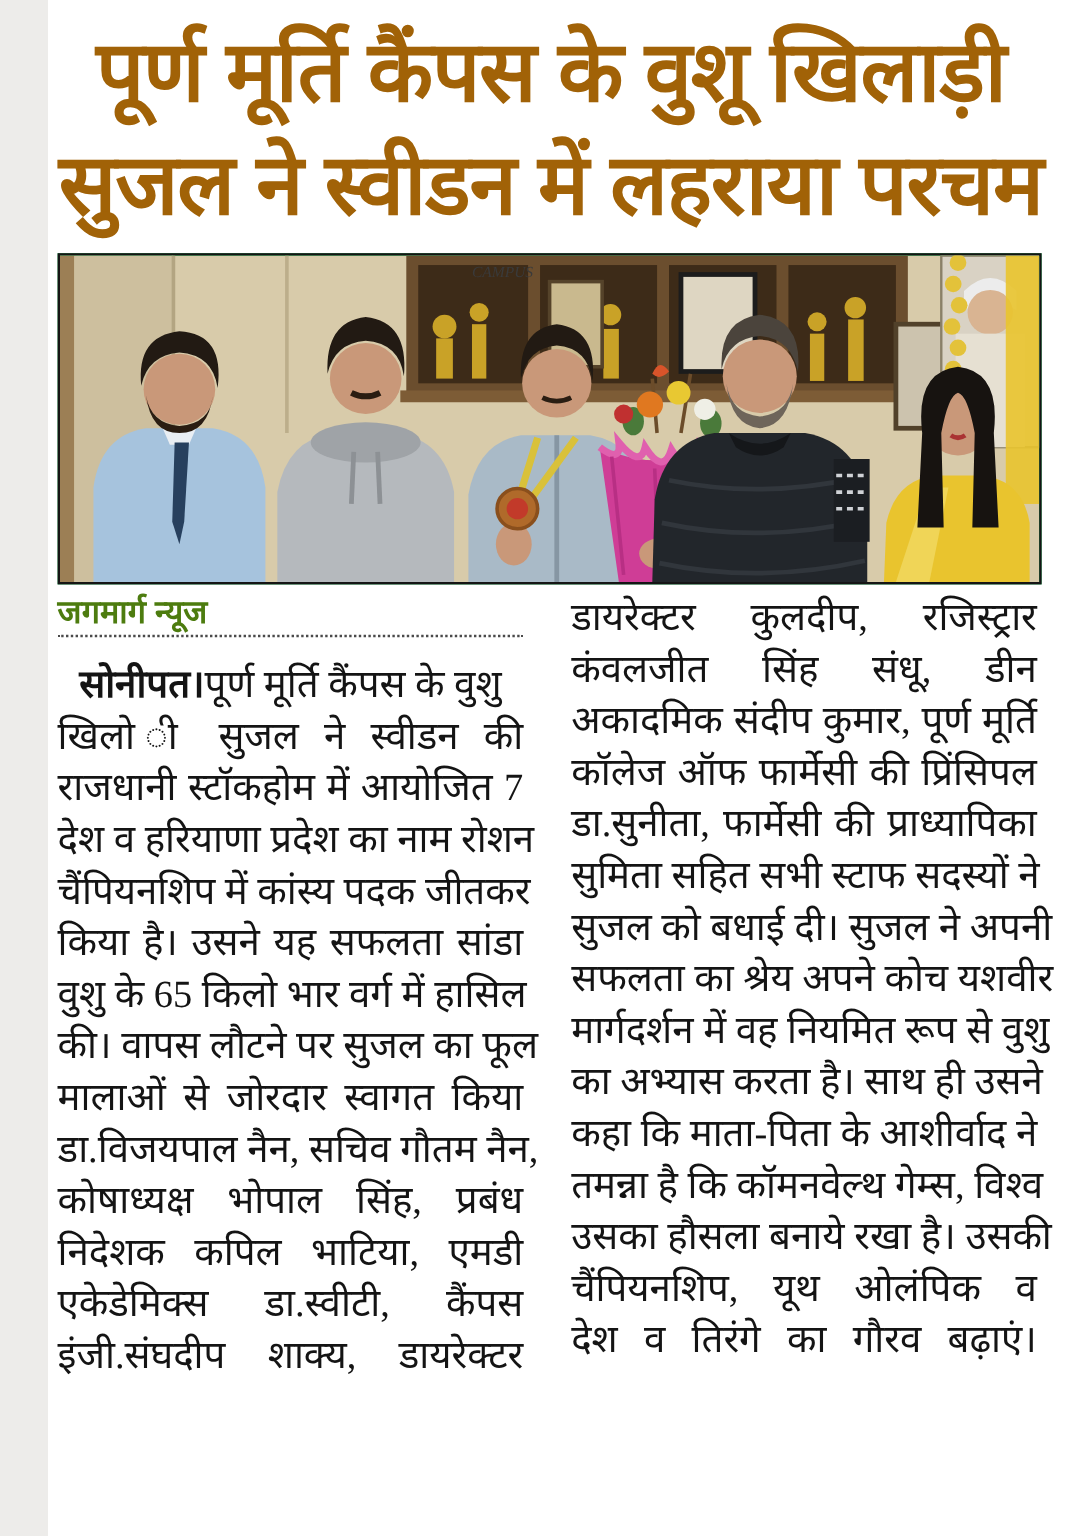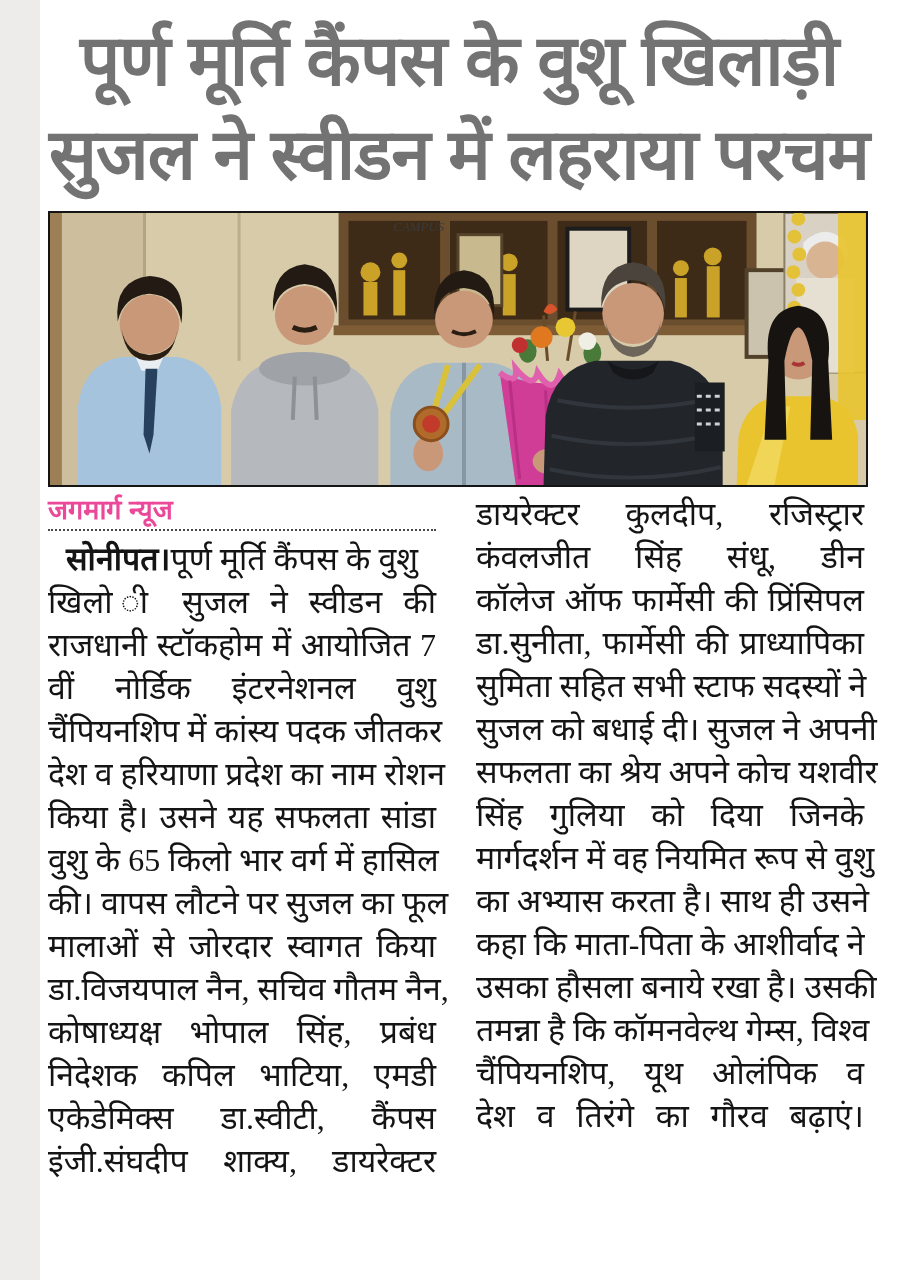--- a/index.html
+++ b/index.html
@@ -19,21 +19,21 @@
     position:absolute;left:48px;top:0;width:822px;height:1280px;
   }
   
   .headline{
     margin:14px 0 10px 0;
     text-align:center;
     font-weight:800;
     font-size:71px;
     line-height:1.32;
     letter-spacing:-1px;
-    color:#737373;
+    color:#a16207;
     font-family:"Liberation Sans", sans-serif;
   }
   .headline .hl-line{display:block;white-space:nowrap;}
   
   figure.photo{
     margin:8px 0 0 0;
     width:816px;height:272px;
     border:2px solid #151515;
     background:#22c55e;
   }
@@ -45,22 +45,22 @@
     margin-top:6px;
   }
   .col{width:388px;}
   .byline{
     font-family:"Liberation Sans", sans-serif;
     font-weight:700;
     font-size:27px;
     line-height:34px;
     height:36px;
     border-bottom:2px dotted #4a4a4a;
-    margin-bottom:7px;
-    color:#ec4899;
+    margin-bottom:18px;
+    color:#4d7c0f;
     white-space:nowrap;
   }
   .body-line{
     font-size:32px;
     line-height:43px;
     height:43px;
     text-align:justify;
     text-align-last:justify;
     white-space:nowrap;
     color:#141414;
@@ -212,48 +212,47 @@
   <div class="columns">
     <div class="col">
       <div class="byline">जगमार्ग न्यूज</div>
       <div class="body-line lead-line">
         <span class="dateline">सोनीपत।</span>
         <span>पूर्ण मूर्ति कैंपस के वुशु</span>
       </div>
       <div>
           <div class="body-line">खिलो ी सुजल ने स्वीडन की</div>
           <div class="body-line">राजधानी स्टॉकहोम में आयोजित 7</div>
-          <div class="body-line">वीं नोर्डिक इंटरनेशनल वुशु</div>
+          <div class="body-line">देश व हरियाणा प्रदेश का नाम रोशन</div>
           <div class="body-line">चैंपियनशिप में कांस्य पदक जीतकर</div>
-          <div class="body-line">देश व हरियाणा प्रदेश का नाम रोशन</div>
           <div class="body-line">किया है। उसने यह सफलता सांडा</div>
           <div class="body-line">वुशु के 65 किलो भार वर्ग में हासिल</div>
           <div class="body-line">की। वापस लौटने पर सुजल का फूल</div>
           <div class="body-line">मालाओं से जोरदार स्वागत किया</div>
           <div class="body-line">डा.विजयपाल नैन, सचिव गौतम नैन,</div>
           <div class="body-line">कोषाध्यक्ष भोपाल सिंह, प्रबंध</div>
           <div class="body-line">निदेशक कपिल भाटिया, एमडी</div>
           <div class="body-line">एकेडेमिक्स डा.स्वीटी, कैंपस</div>
           <div class="body-line">इंजी.संघदीप शाक्य, डायरेक्टर</div>
         </div>
     </div>
     <div class="col">
       <div>
           <div class="body-line">डायरेक्टर कुलदीप, रजिस्ट्रार</div>
           <div class="body-line">कंवलजीत सिंह संधू, डीन</div>
+          <div class="body-line">अकादमिक संदीप कुमार, पूर्ण मूर्ति</div>
           <div class="body-line">कॉलेज ऑफ फार्मेसी की प्रिंसिपल</div>
           <div class="body-line">डा.सुनीता, फार्मेसी की प्राध्यापिका</div>
           <div class="body-line">सुमिता सहित सभी स्टाफ सदस्यों ने</div>
           <div class="body-line">सुजल को बधाई दी। सुजल ने अपनी</div>
           <div class="body-line">सफलता का श्रेय अपने कोच यशवीर</div>
-          <div class="body-line">सिंह गुलिया को दिया जिनके</div>
           <div class="body-line">मार्गदर्शन में वह नियमित रूप से वुशु</div>
           <div class="body-line">का अभ्यास करता है। साथ ही उसने</div>
           <div class="body-line">कहा कि माता-पिता के आशीर्वाद ने</div>
+          <div class="body-line">तमन्ना है कि कॉमनवेल्थ गेम्स, विश्व</div>
           <div class="body-line">उसका हौसला बनाये रखा है। उसकी</div>
-          <div class="body-line">तमन्ना है कि कॉमनवेल्थ गेम्स, विश्व</div>
           <div class="body-line">चैंपियनशिप, यूथ ओलंपिक व</div>
           <div class="body-line">देश व तिरंगे का गौरव बढ़ाएं।</div>
         </div>
     </div>
   </div>
 
 </div>
 
 </body></html>

